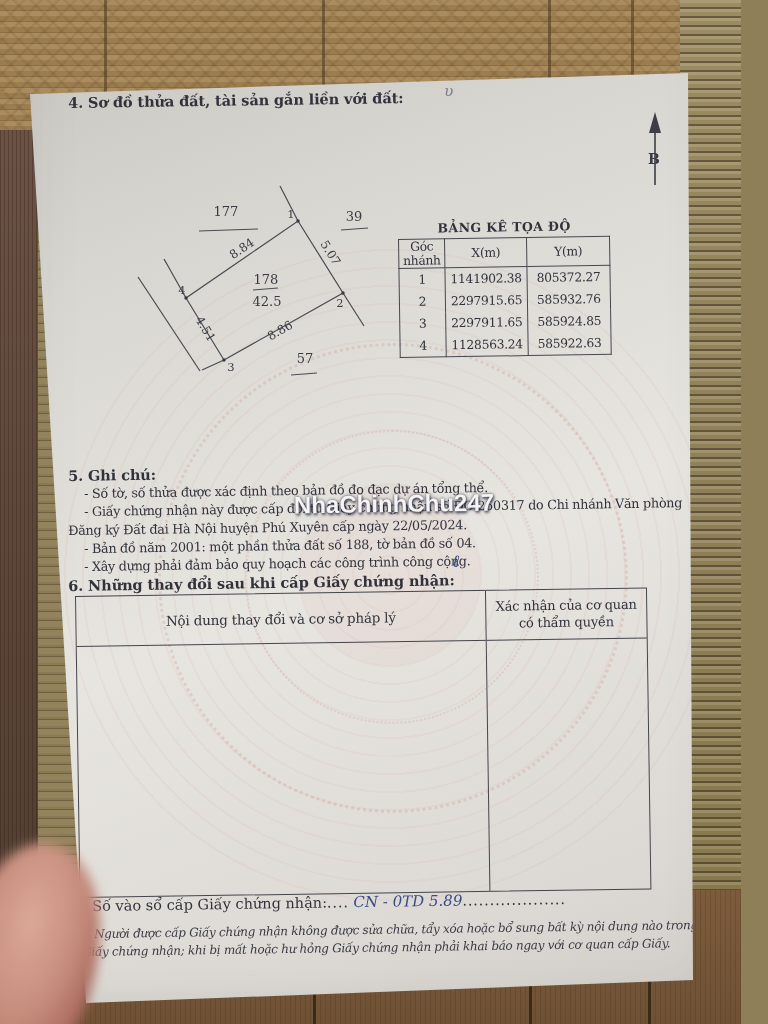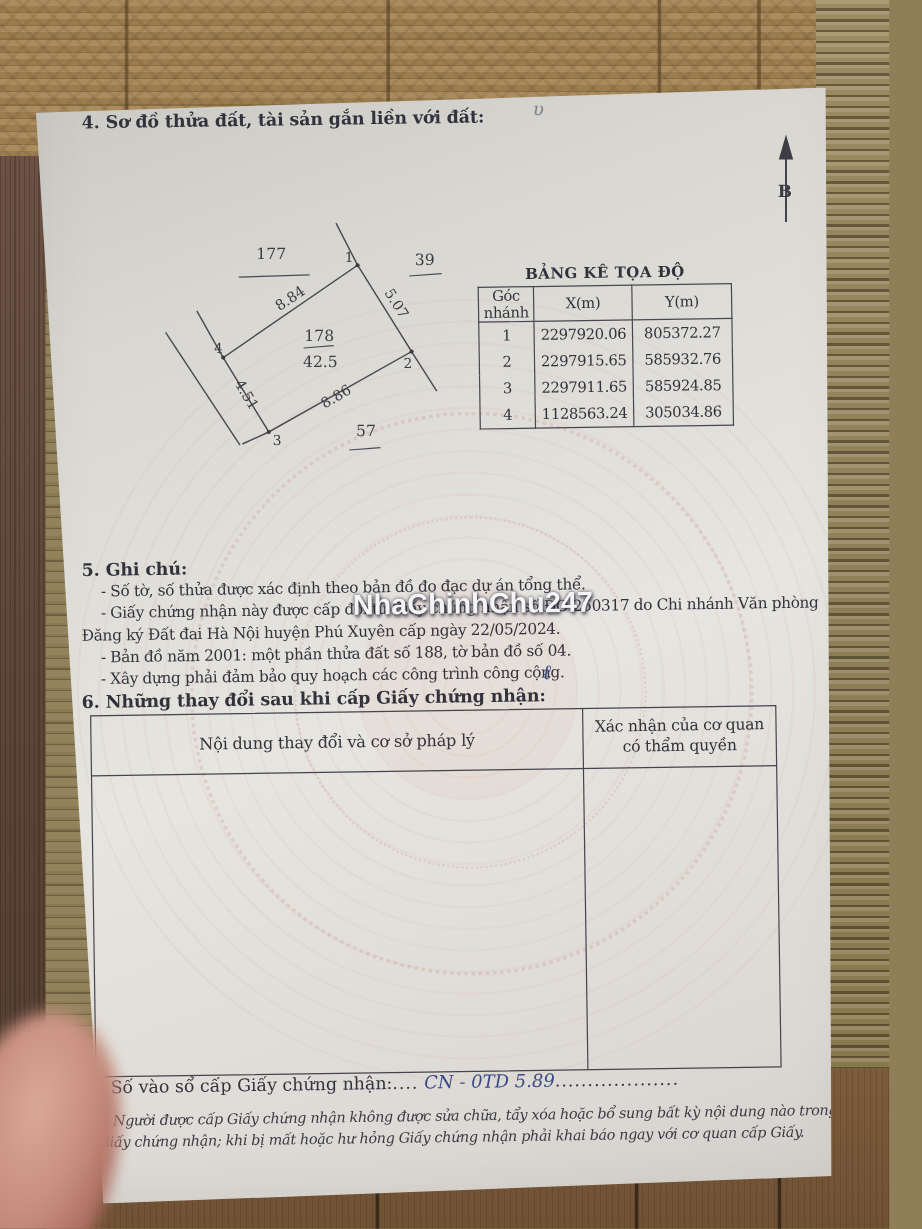--- a/index.html
+++ b/index.html
@@ -150,37 +150,37 @@
     <div class="ct-title tilt">BẢNG KÊ TỌA ĐỘ</div>
     <table class="ct tilt">
       <tbody>
           <tr>
         <th style="width:46px">Góc nhánh</th>
         <th style="width:82px">X(m)</th>
         <th style="width:84px">Y(m)</th>
       </tr>
       <tr>
         <td>1</td>
-        <td>2297920.06</td>
+        <td>1141902.38</td>
         <td>805372.27</td>
       </tr>
       <tr>
         <td>2</td>
         <td>2297915.65</td>
         <td>585932.76</td>
       </tr>
       <tr>
         <td>3</td>
         <td>2297911.65</td>
         <td>585924.85</td>
       </tr>
       <tr class="last">
         <td>4</td>
         <td>1128563.24</td>
-        <td>305034.86</td>
+        <td>585922.63</td>
       </tr>
     </tbody>
       </table>
 
     <div class="line h-bold tilt" style="left:68px;top:467px;">5. Ghi chú:</div>
     <div class="line body-txt tilt" style="left:84px;top:486px;">- Số tờ, số thửa được xác định theo bản đồ đo đạc dự án tổng thể.</div>
     <div class="line body-txt tilt" style="left:84px;top:504px;">- Giấy chứng nhận này được cấp đổi từ Giấy chứng nhận số ĐO 250317 do Chi nhánh Văn phòng</div>
     <div class="line body-txt tilt" style="left:68px;top:523px;">Đăng ký Đất đai Hà Nội huyện Phú Xuyên cấp ngày 22/05/2024.</div>
     <div class="line body-txt tilt" style="left:84px;top:541px;">- Bản đồ năm 2001: một phần thửa đất số 188, tờ bản đồ số 04.</div>
     <div class="line body-txt tilt" style="left:84px;top:559px;">- Xây dựng phải đảm bảo quy hoạch các công trình công cộng.</div>

